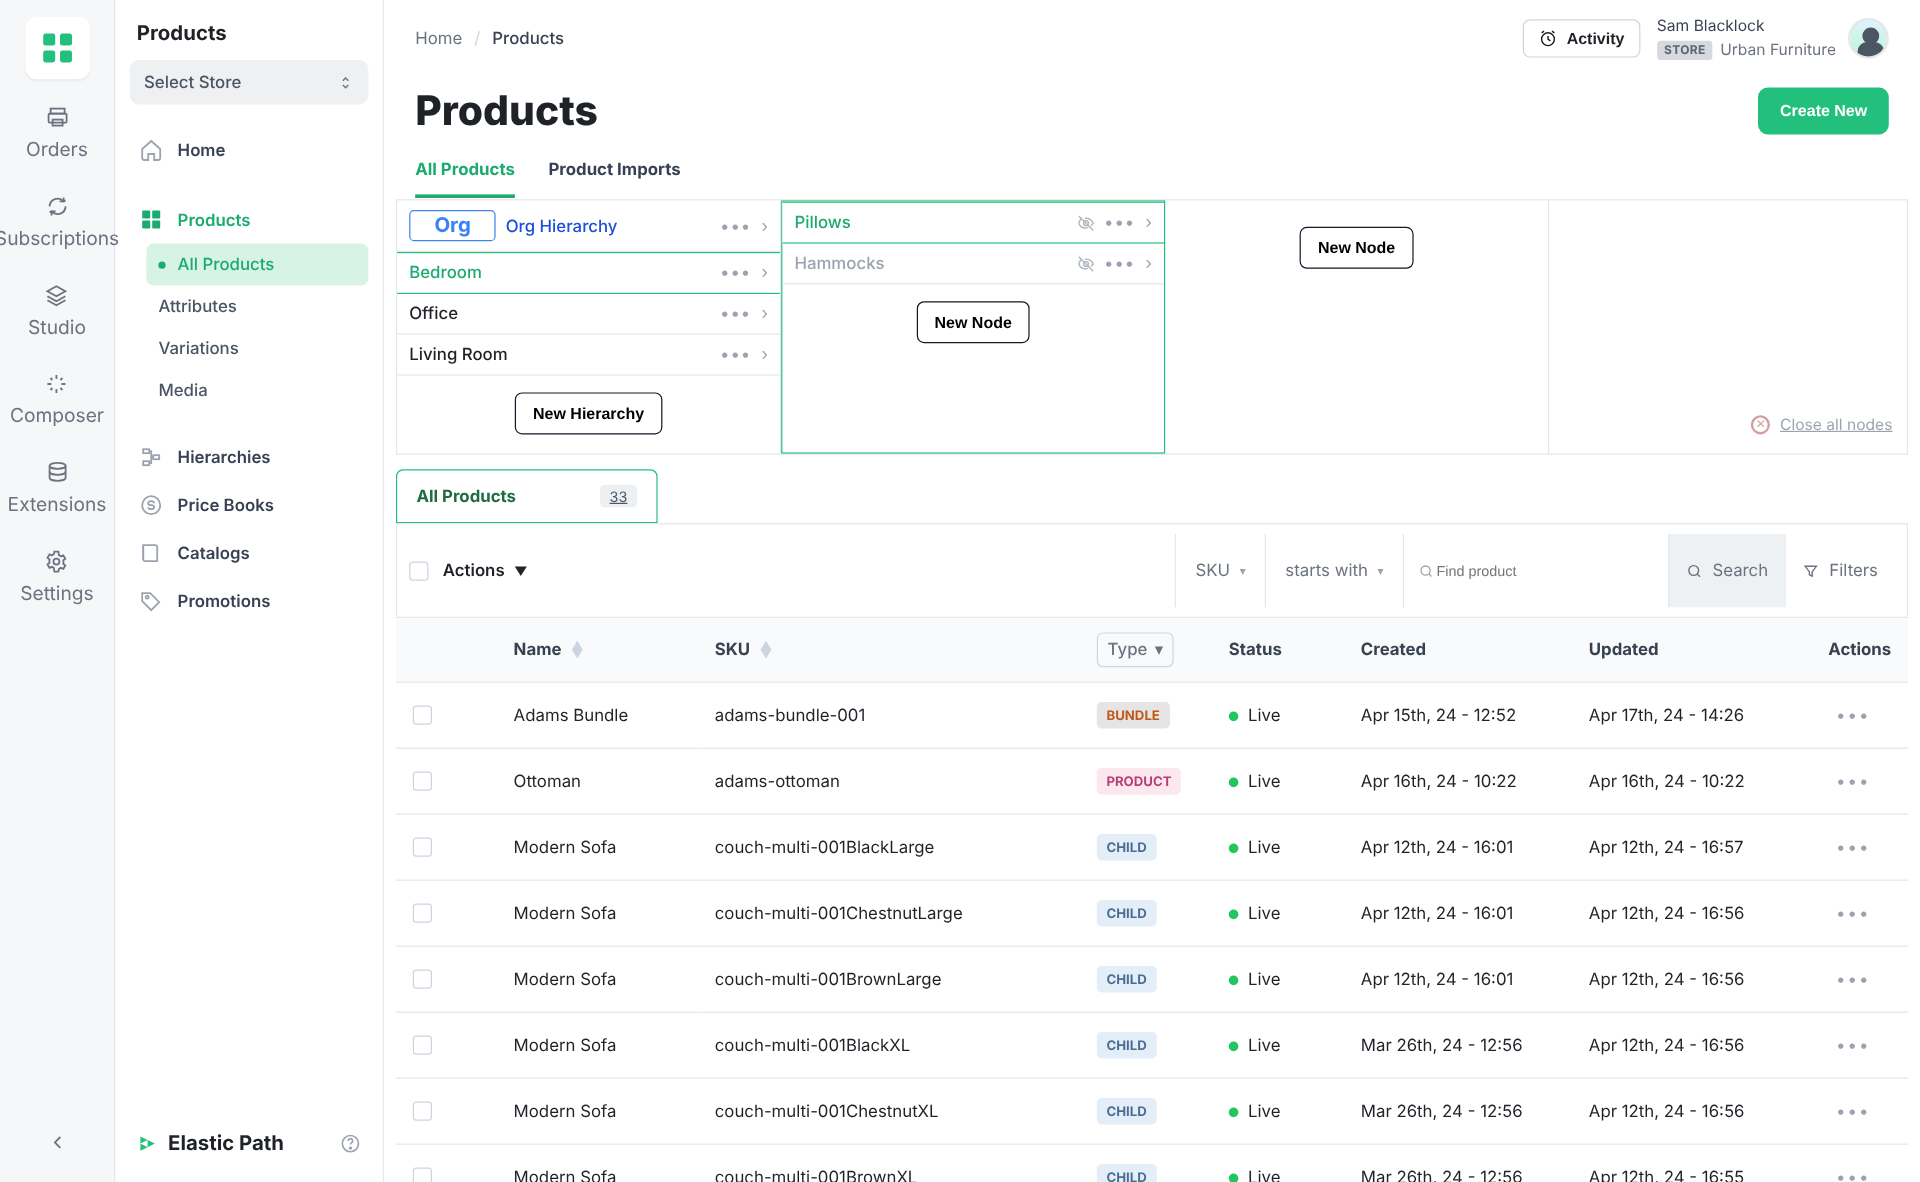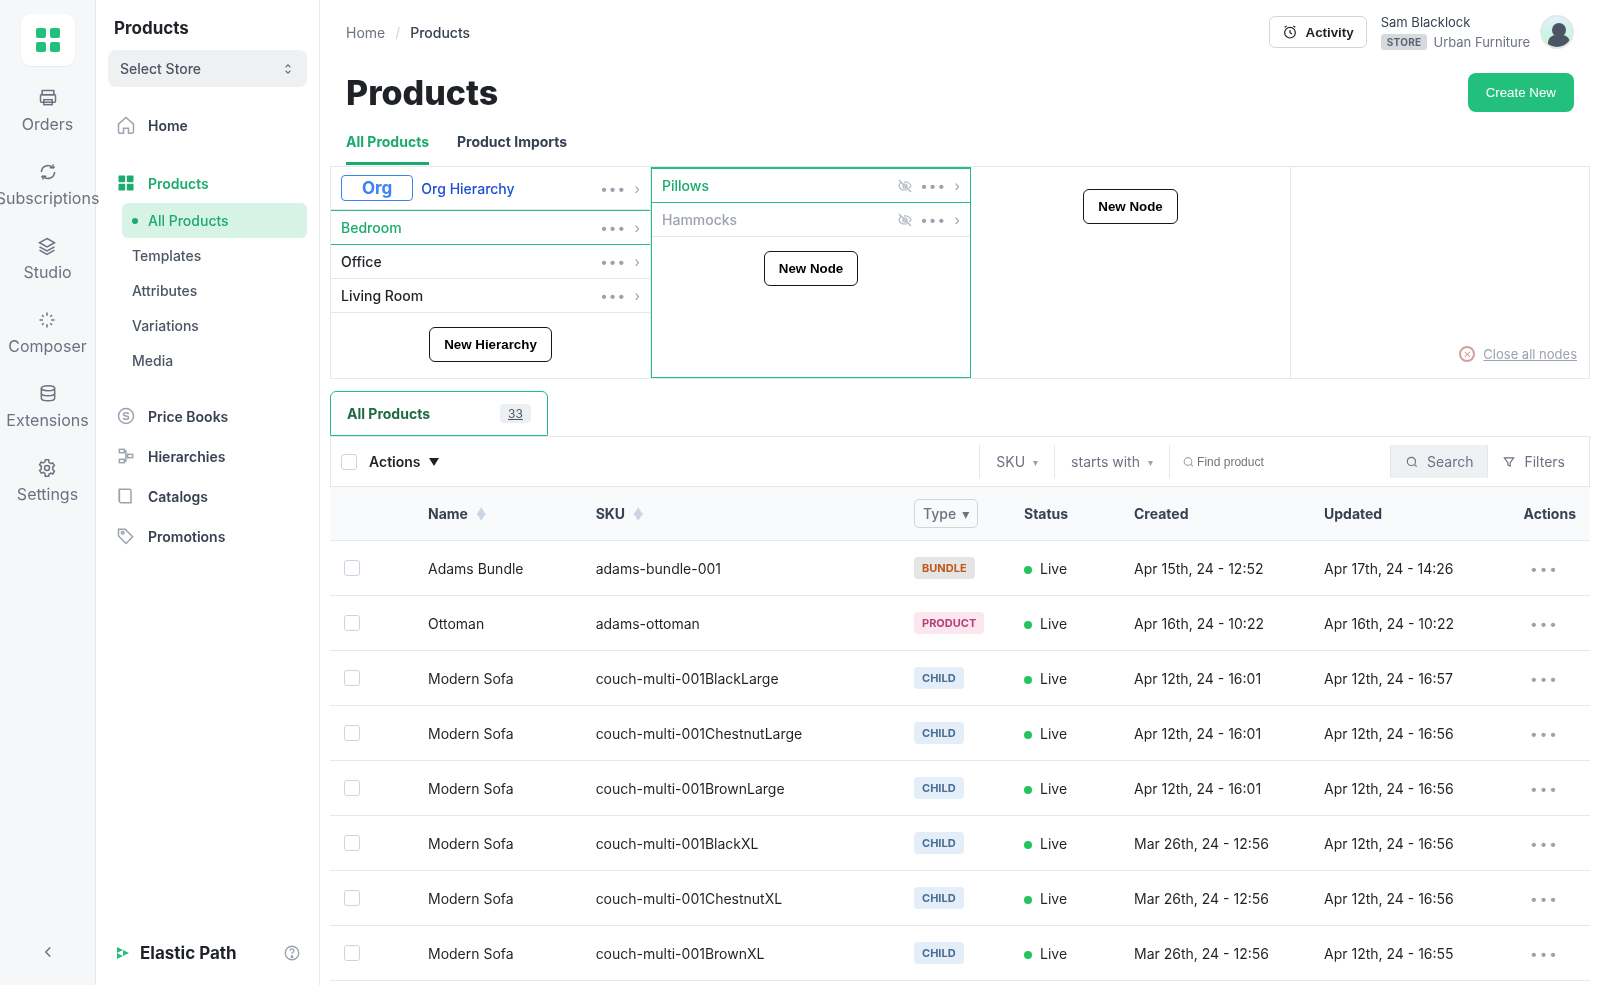--- a/index.html
+++ b/index.html
@@ -56,21 +56,21 @@
   .user-meta{display:flex;flex-direction:column;gap:4px;}
   .user-name{font-size:13px;color:#374151;}
   .user-store{font-size:13px;color:#6b7280;display:flex;align-items:center;gap:6px;}
   .store-pill{background:#d6dade;color:#5b6470;border-radius:3px;padding:2px 6px;font-size:10px;font-weight:700;letter-spacing:.3px;}
   .avatar{width:34px;height:34px;border-radius:50%;background:linear-gradient(#e0f2fe,#bbf7d0);border:2px solid #e5e7eb;position:relative;overflow:hidden;}
   .avatar::after{content:"";position:absolute;left:10px;top:6px;width:14px;height:14px;border-radius:50%;background:#4b5563;}
   .avatar::before{content:"";position:absolute;left:6px;bottom:-6px;width:22px;height:18px;border-radius:8px;background:#4b5563;}
   
   .title-row{display:flex;align-items:center;justify-content:space-between;padding:14px 26px 10px 26px;}
   .title-row h2{font-size:34px;font-weight:800;margin:0;}
-  .btn-primary{background:var(--green2);color:#fff;border:none;border-radius:8px;padding:12px 18px;font-weight:400;cursor:pointer;}
+  .btn-primary{background:var(--green2);color:#fff;border:none;border-radius:8px;padding:12px 18px;font-weight:700;cursor:pointer;}
   
   .tabs{display:flex;gap:28px;padding:0 26px;border-bottom:1px solid #fff;}
   .tab{padding:10px 0 12px 0;font-weight:700;color:#374151;cursor:pointer;}
   .tab.active{color:var(--green);border-bottom:3px solid var(--green);}
   
   .board{display:flex;margin:0 10px 0 10px;border:1px solid var(--border);background:#fff;}
   .col{flex:0 0 320px;border-right:1px solid var(--border);padding-bottom:10px;position:relative;}
   .col.selected{border:1px solid var(--green2);}
   .col:last-child{border-right:none;flex:1;}
   .hier-row{display:flex;align-items:center;gap:8px;padding:8px 10px;border-bottom:1px solid var(--border);position:relative;cursor:pointer;}
@@ -92,21 +92,21 @@
   
   .list-toolbar{display:flex;align-items:center;border:1px solid var(--border);border-bottom:none;margin:0 10px;padding:8px 10px;background:#fff;}
   .check{width:16px;height:16px;border:1px solid #cbd5e1;border-radius:3px;cursor:pointer;}
   .actions-dd{display:flex;align-items:center;gap:8px;margin-left:12px;font-weight:600;cursor:pointer;}
   .tri-down{width:0;height:0;border-left:5px solid transparent;border-right:5px solid transparent;border-top:8px solid #1f2328;}
   .toolbar-right{margin-left:auto;display:flex;align-items:stretch;border-left:1px solid var(--border);}
   .sel{display:flex;align-items:center;gap:8px;padding:8px 16px;border-right:1px solid var(--border);color:#6b7280;cursor:pointer;}
   .sel .chv{font-size:10px;color:#9ca3af;}
   .search-box{display:flex;align-items:center;padding:6px 12px;min-width:220px;}
   .search-box input{border:none;outline:none;font-size:12px;color:#1d4ed8;width:100%;}
-  .btn-ghost{display:flex;align-items:center;gap:8px;padding:8px 14px;border-left:1px solid var(--border);color:#6b7280;cursor:pointer;}
+  .btn-ghost{display:flex;align-items:center;gap:8px;padding:22px 14px;border-left:1px solid var(--border);color:#6b7280;cursor:pointer;}
   .btn-ghost.bg{background:#eef1f4;}
   
   table.grid{width:calc(100% - 20px);margin:0 10px;border-collapse:collapse;background:#fff;}
   table.grid thead th{background:var(--bg2);border:1px solid var(--border);border-left:none;border-right:none;text-align:left;padding:12px 14px;font-weight:700;color:#374151;}
   table.grid thead th .cell{display:flex;align-items:center;gap:8px;}
   table.grid tbody td{border-bottom:1px solid var(--border);padding:16px 14px;vertical-align:middle;}
   .sort{color:#cbd5e1;font-size:10px;line-height:6px;cursor:pointer;}
   .type-dd{display:inline-flex;align-items:center;gap:6px;border:1px solid var(--border2);border-radius:5px;padding:5px 8px;color:#6b7280;font-weight:500;cursor:pointer;}
   .badge{display:inline-block;border-radius:4px;padding:4px 8px;font-size:11px;font-weight:700;}
   .badge.bundle{background:#e5e5e5;color:#c2571a;}
@@ -211,49 +211,46 @@
             <rect x="13" y="13" width="8" height="8" rx="1"></rect>
           </svg>
         <span>Products</span>
       </div>
       <div class="nav-children">
         <div class="nav-sub active">
             <span class="dot"></span>
             <span>All Products</span>
           </div>
         <div class="nav-sub">
-            <span>Templates</span>
-          </div>
-        <div class="nav-sub">
             <span>Attributes</span>
           </div>
         <div class="nav-sub">
             <span>Variations</span>
           </div>
         <div class="nav-sub">
             <span>Media</span>
           </div>
       </div>
     </div>
     <div class="nav-group">
-      <div class="nav-row">
-        <svg class="nav-icon" viewBox="0 0 24 24" fill="none" stroke="currentColor" stroke-width="1.8">
-            <circle cx="12" cy="12" r="9"></circle>
-            <path d="M9 14c0 1.5 1.3 2 3 2s3-.5 3-2-1.5-2-3-2-3-.5-3-2 1.3-2 3-2 3 .5 3 2"></path>
-          </svg>
-        <span>Price Books</span>
-      </div>
       <div class="nav-row">
         <svg class="nav-icon" viewBox="0 0 24 24" fill="none" stroke="currentColor" stroke-width="1.8">
             <rect x="4" y="4" width="6" height="4"></rect>
             <rect x="4" y="16" width="6" height="4"></rect>
             <rect x="14" y="10" width="6" height="4"></rect>
             <path d="M10 6h2v12h-2M12 12h2"></path>
           </svg>
         <span>Hierarchies</span>
+      </div>
+      <div class="nav-row">
+        <svg class="nav-icon" viewBox="0 0 24 24" fill="none" stroke="currentColor" stroke-width="1.8">
+            <circle cx="12" cy="12" r="9"></circle>
+            <path d="M9 14c0 1.5 1.3 2 3 2s3-.5 3-2-1.5-2-3-2-3-.5-3-2 1.3-2 3-2 3 .5 3 2"></path>
+          </svg>
+        <span>Price Books</span>
       </div>
       <div class="nav-row">
         <svg class="nav-icon" viewBox="0 0 24 24" fill="none" stroke="currentColor" stroke-width="1.8">
             <path d="M4 4h12a2 2 0 0 1 2 2v14H6a2 2 0 0 1-2-2z"></path>
             <path d="M4 18V4"></path>
           </svg>
         <span>Catalogs</span>
       </div>
       <div class="nav-row">
         <svg class="nav-icon" viewBox="0 0 24 24" fill="none" stroke="currentColor" stroke-width="1.8">

